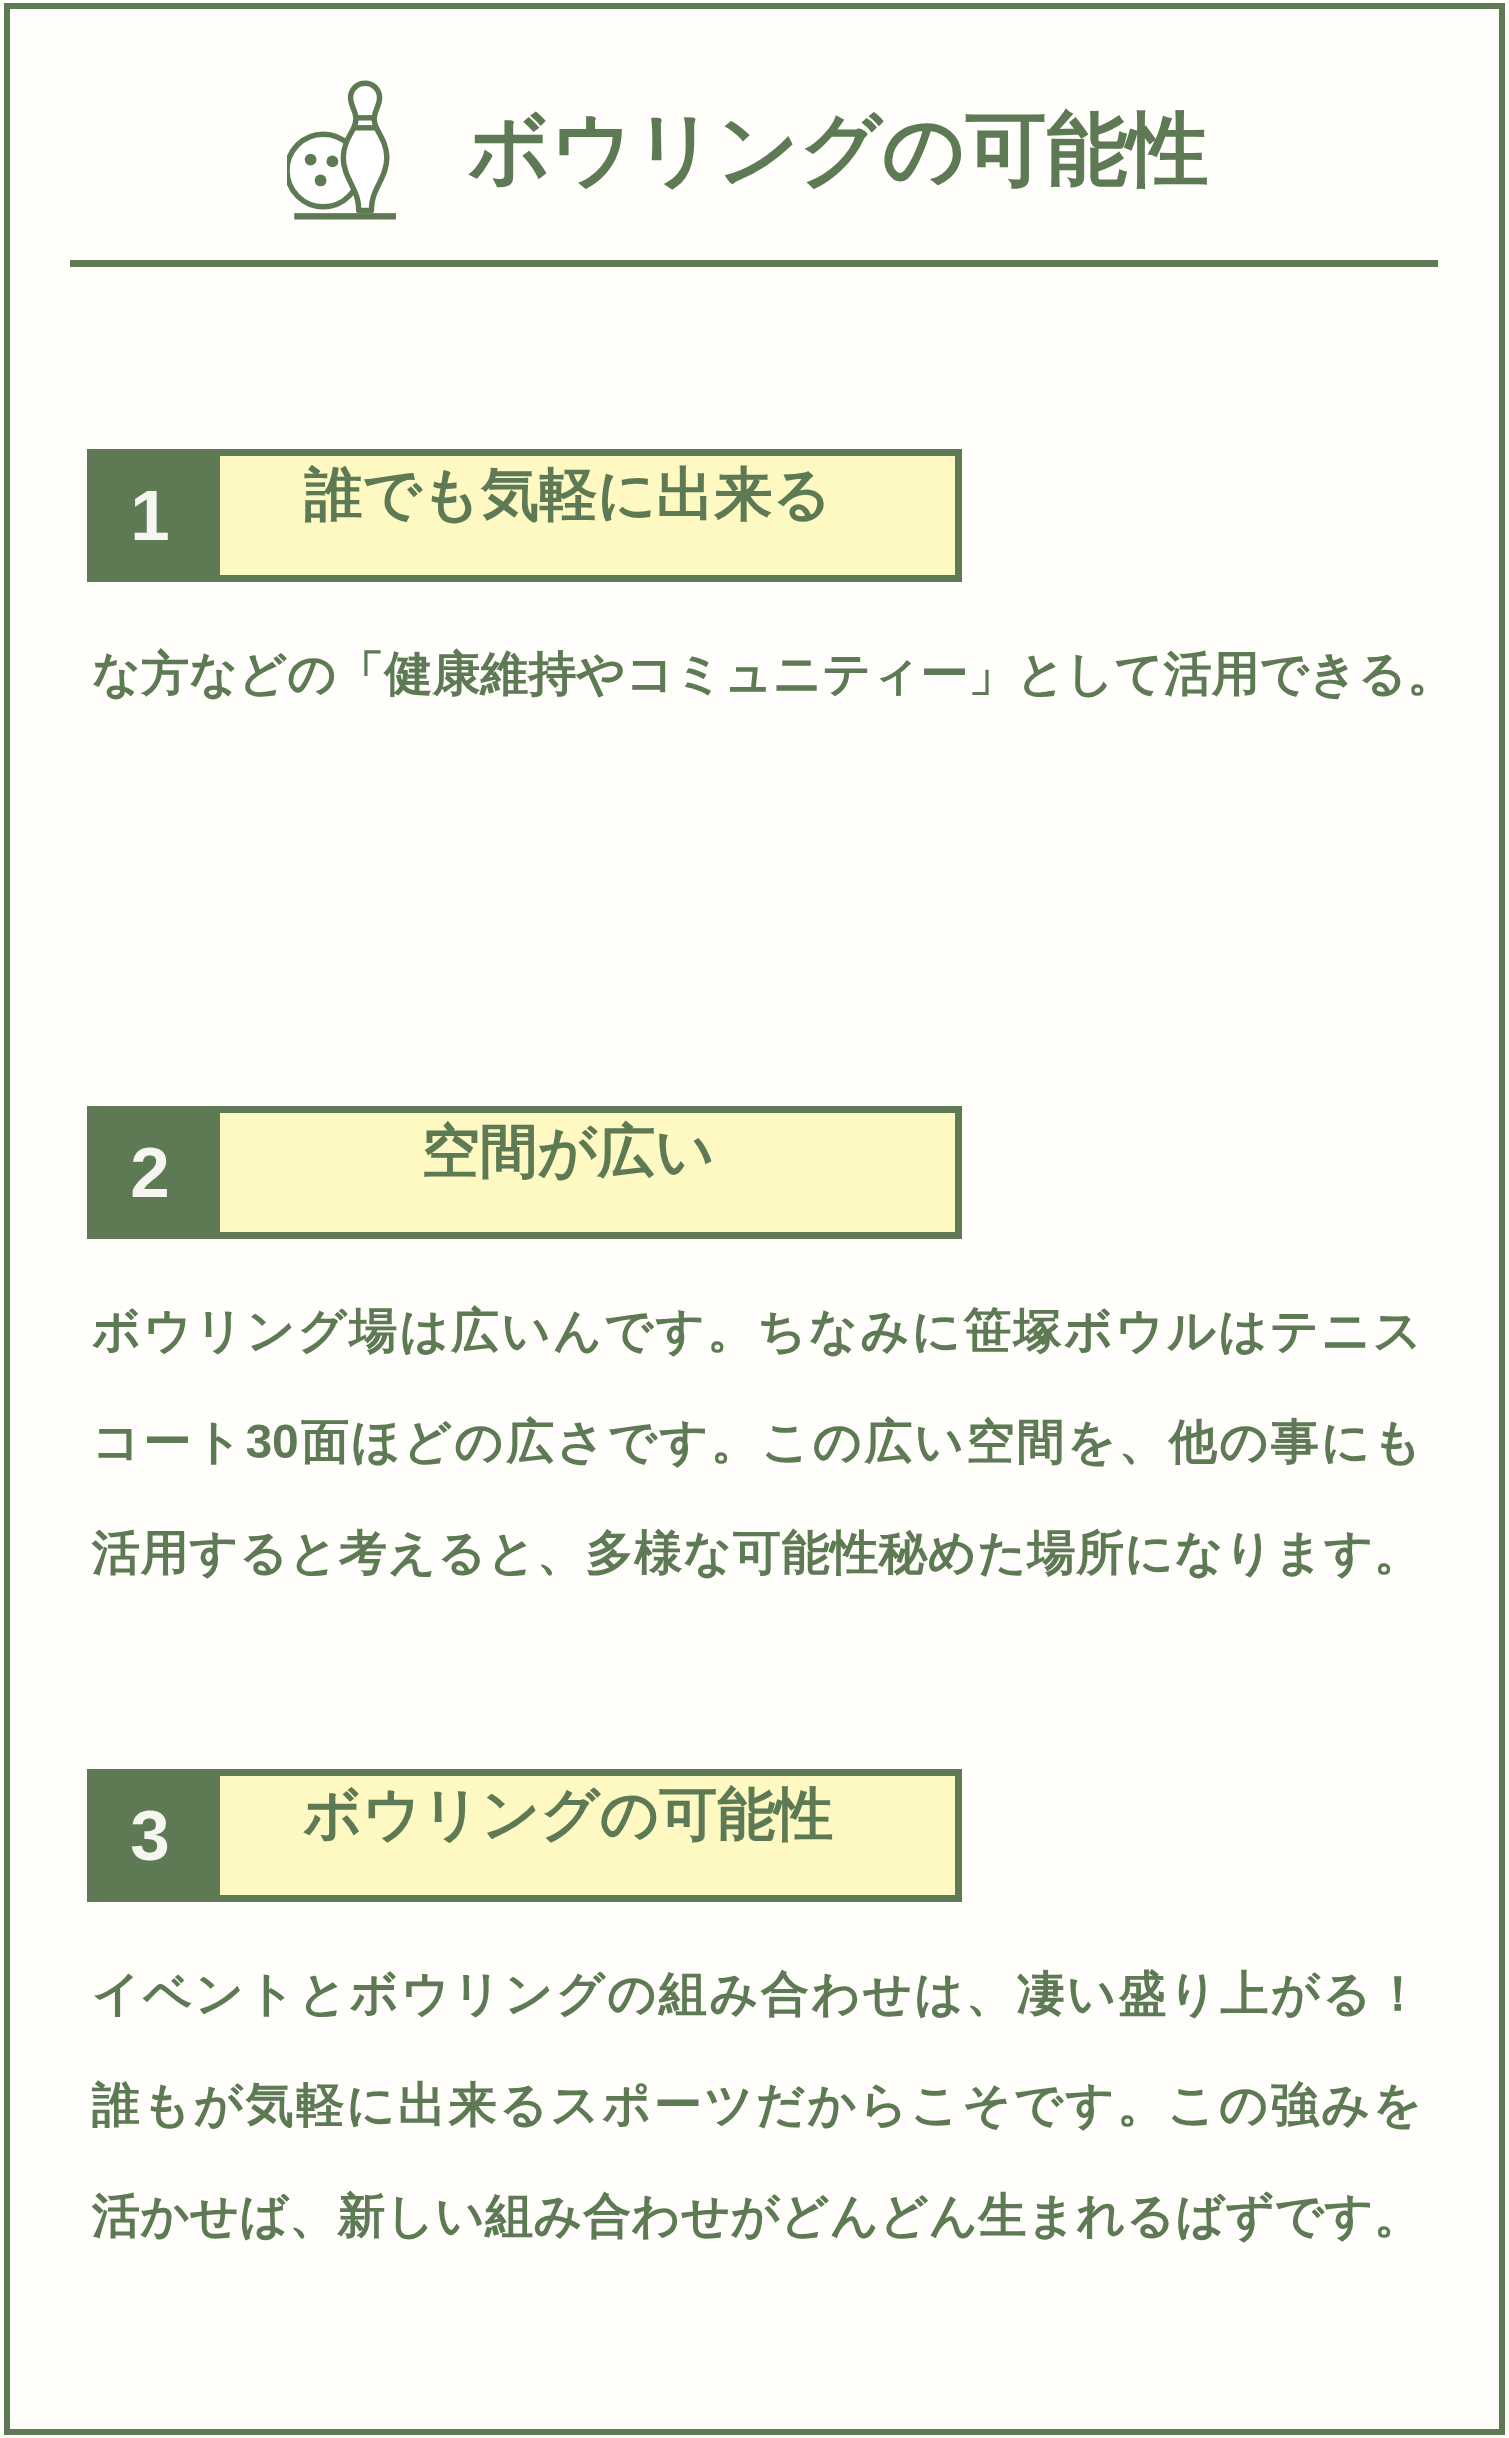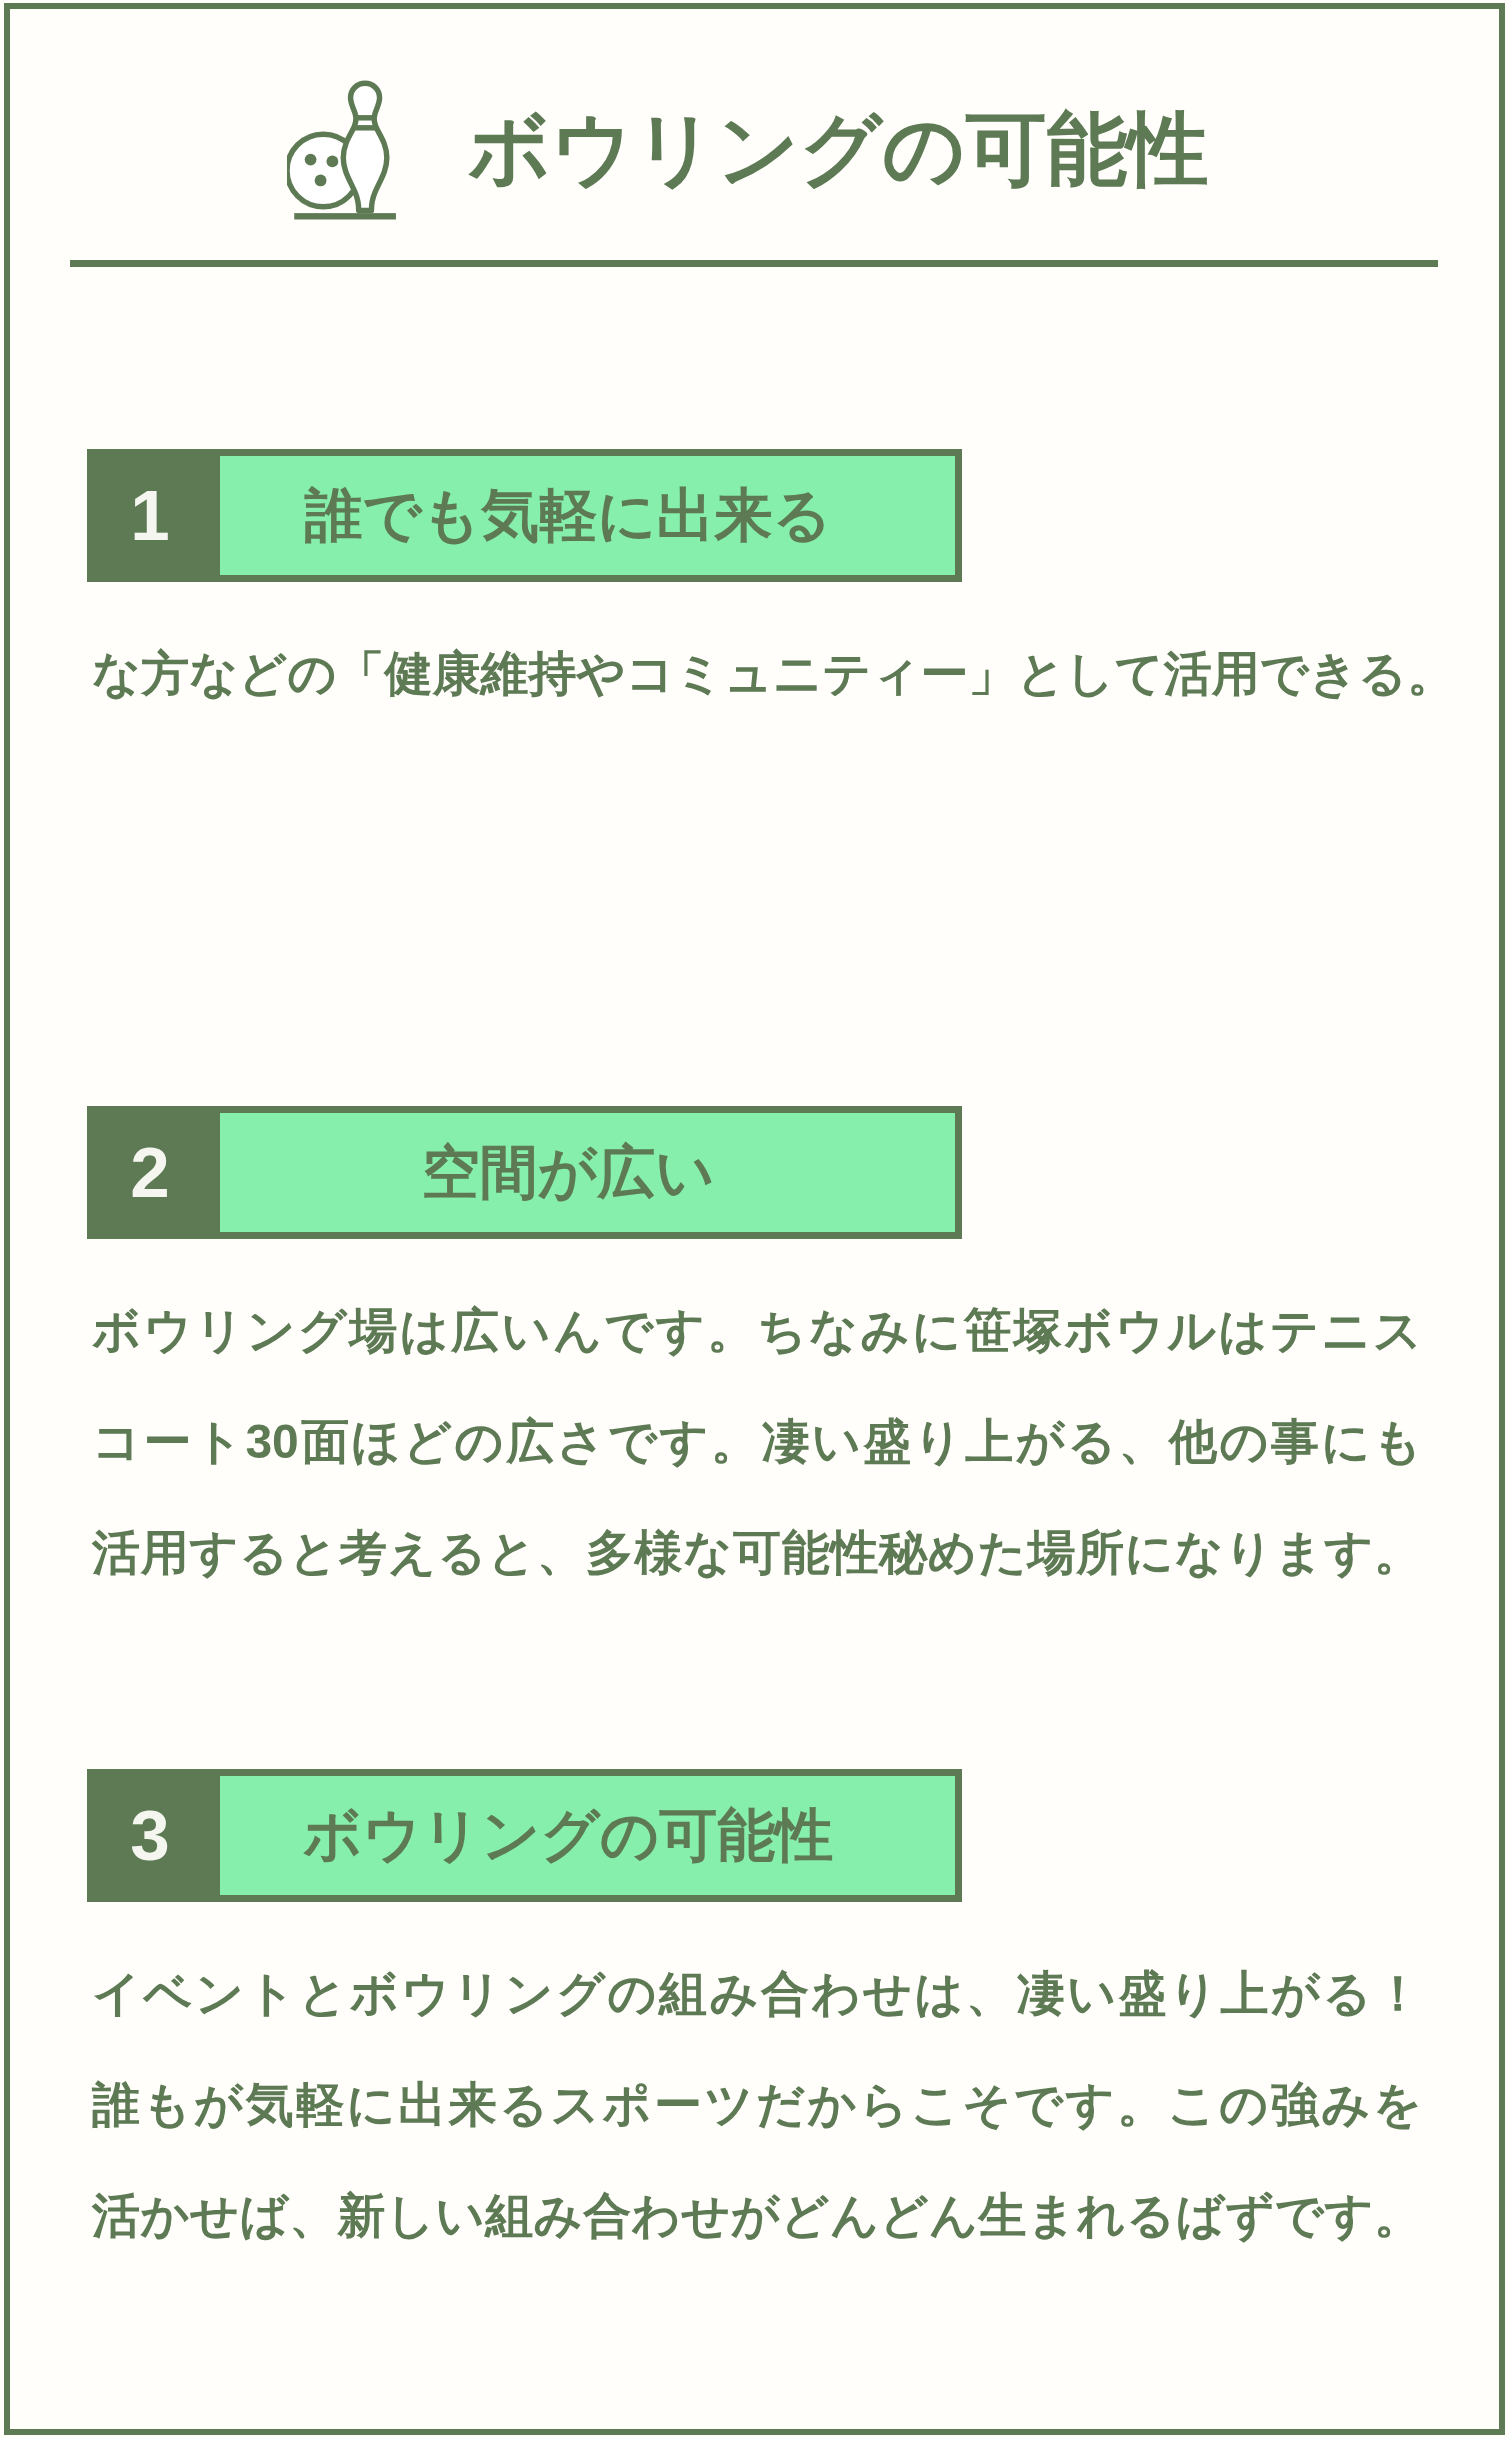--- a/index.html
+++ b/index.html
@@ -64,24 +64,23 @@
     background:var(--green);
     color:#f4f6ef;
     font-size:71px;
     font-weight:700;
     display:flex;
     align-items:center;
     justify-content:center;
   }
   .headbox{
     flex:1 1 auto;
-    background:#86efac;
+    background:#fef9c3;
     border:7.7px solid var(--green);
     display:flex;
-    align-items:center;
     justify-content:center;
   }
   .headtext{
     font-size:58px;
     font-weight:700;
     color:var(--green);
     white-space:nowrap;
     transform:translateX(-19.3px);
   }
   .para{
@@ -141,21 +140,21 @@
 
   <section class="section">
     <div class="sec-header">
       <div class="num">2</div>
       <div class="headbox">
         <span class="headtext">空間が広い</span>
       </div>
     </div>
     <div class="para">
         <div class="line">ボウリング場は広いんです。ちなみに笹塚ボウルはテニス</div>
-        <div class="line">コート30面ほどの広さです。凄い盛り上がる、他の事にも</div>
+        <div class="line">コート30面ほどの広さです。この広い空間を、他の事にも</div>
         <div class="line">活用すると考えると、多様な可能性秘めた場所になります。</div>
       </div>
   </section>
 
   <section class="section">
     <div class="sec-header">
       <div class="num">3</div>
       <div class="headbox">
         <span class="headtext">ボウリングの可能性</span>
       </div>

